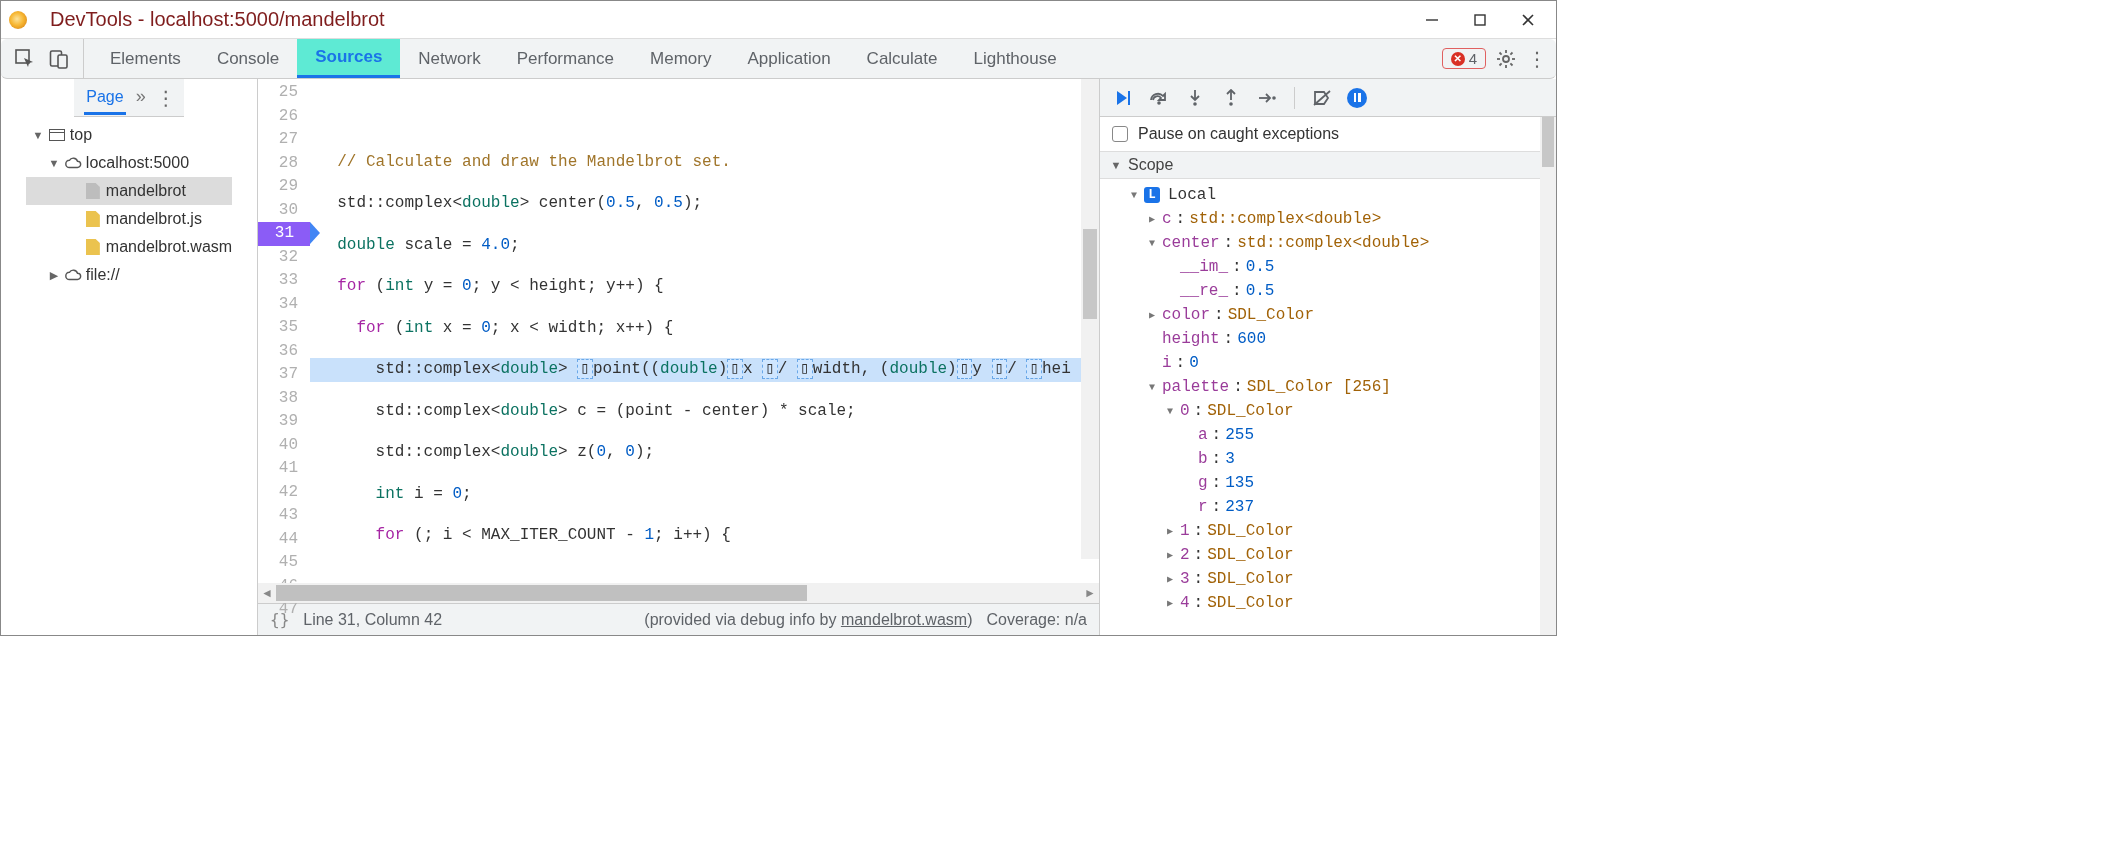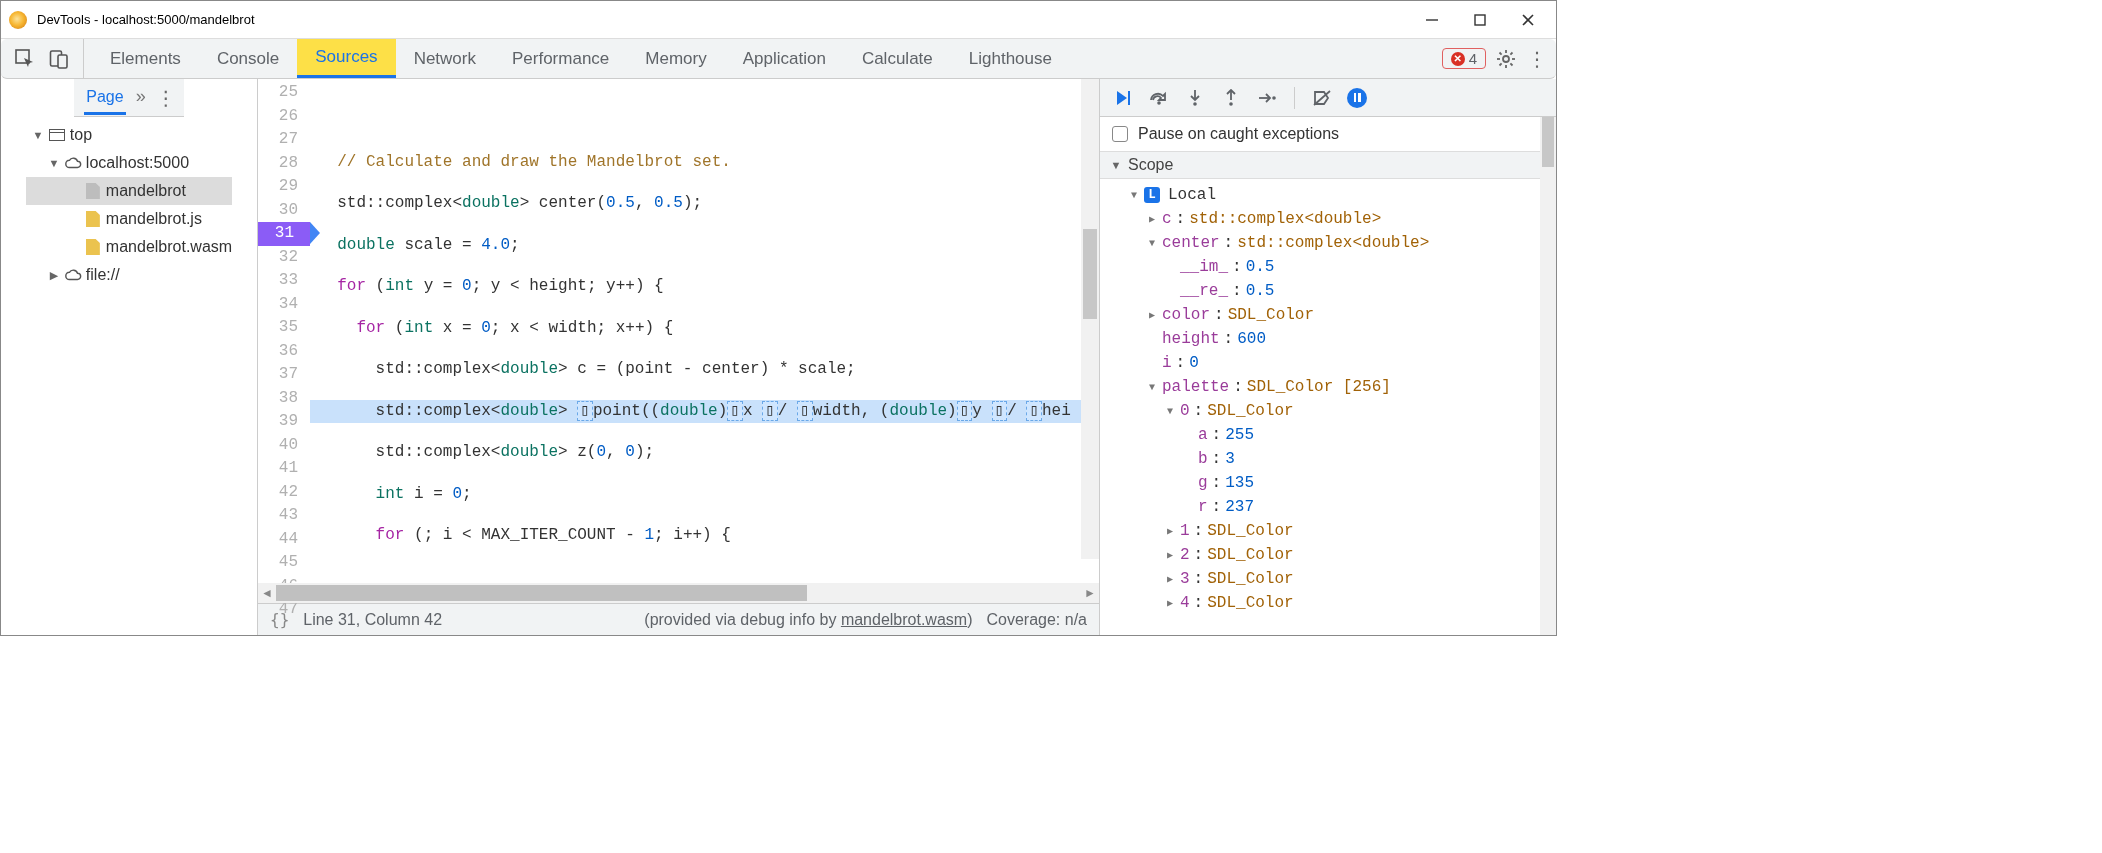--- a/index.html
+++ b/index.html
@@ -1,29 +1,29 @@
 <!DOCTYPE html>
 <html><head>
 <meta charset="utf-8">
 <style>
   * { box-sizing: border-box; margin: 0; padding: 0; }
   body { font-family: "Segoe UI", Arial, sans-serif; font-size: 16px; color: #333; background: #fff; overflow: hidden; }
   .window { width: 1557px; height: 636px; border: 1px solid #888; display: flex; flex-direction: column; background:#fff; }
   .titlebar { height: 38px; display:flex; align-items:center; padding:0 4px 0 8px; background:#fff; border-bottom:1px solid #ddd; }
   .titlebar .tb-icon { width:18px; height:18px; border-radius:50%; background:radial-gradient(circle at 8px 8px,#fce29a 0,#f7b733 45%,#e59922 70%,#ab6b10 100%); margin-right:10px; flex:none;}
-  .titlebar .title { font-size:13px; color:#000000; }
+  .titlebar .title { font-size:20px; color:#7f1d1d;margin-left:13px; }
   .titlebar .spacer { flex:1; }
   .winbtn { width:48px; height:36px; display:flex; align-items:center; justify-content:center; color:#444; }
   .winbtn svg { width:14px; height:14px; }
   .toolbar { height:40px; display:flex; align-items:stretch; background:#f1f3f4; border-bottom:1px solid #ccc;border-radius:6px; }
   .tool-left { display:flex; align-items:center; gap:14px; padding:0 14px; border-right:1px solid #ccc;}
   .tool-icon { width:20px; height:20px; display:flex; align-items:center; justify-content:center; color:#555;}
   .tabs { display:flex; align-items:stretch; flex:1; padding:0 8px; gap:0;}
   .tab { display:flex; align-items:center; padding:0 18px; font-size:17px; color:#5f6368; cursor:default;}
-  .tab.active { color:#1a73e8; border-bottom:3px solid #1a73e8; font-weight:400; background:#fde047;}
+  .tab.active { color:#1a73e8; border-bottom:3px solid #1a73e8; font-weight:700; background:#5eead4;}
   .tool-right { display:flex; align-items:center; gap:10px; padding:0 10px;}
   .err-pill { border:1px solid #e06060; border-radius:4px; padding:1px 8px; display:flex; align-items:center; gap:4px; font-size:15px; color:#5f6368;}
   .err-circle { width:14px;height:14px;border-radius:50%;background:#d93025;display:flex;align-items:center;justify-content:center;color:#fff;font-size:10px;font-weight:bold;}
   .main { flex:1; display:flex; min-height:0;}
   
   .panel-left { width:257px; display:flex; flex-direction:column; border-right:1px solid #ccc;align-items:center;}
   .pl-header { height:38px; display:flex; align-items:center; padding:0 10px; background:#f1f3f4; border-bottom:1px solid #ccc;}
   .pl-tab { font-size:16px; color:#1a73e8; border-bottom:3px solid #1a73e8; padding:0 2px 6px 2px; margin-top:8px; font-weight:500;}
   .chev { padding:0 10px; font-size:18px; color:#777; margin-top:-2px;}
   .pl-header .spacer{flex:1;}
@@ -255,22 +255,22 @@
             <div>46</div>
             <div>47</div>
         </div>
         <div class="code-lines">
 <div class="line"> </div>
 <div class="line">  <span class="cmt">// Calculate and draw the Mandelbrot set.</span></div>
 <div class="line">  std::complex&lt;<span class="ty">double</span>&gt; center(<span class="num">0.5</span>, <span class="num">0.5</span>);</div>
 <div class="line">  <span class="ty">double</span> scale = <span class="num">4.0</span>;</div>
 <div class="line">  <span class="kw">for</span> (<span class="ty">int</span> y = <span class="num">0</span>; y &lt; height; y++) {</div>
 <div class="line">    <span class="kw">for</span> (<span class="ty">int</span> x = <span class="num">0</span>; x &lt; width; x++) {</div>
+<div class="line hl-line">      std::complex&lt;<span class="ty">double</span>&gt; <span class="lbl-chip">▯</span>point((<span class="ty">double</span>)<span class="lbl-chip">▯</span>x <span class="lbl-chip">▯</span>/ <span class="lbl-chip">▯</span>width, (<span class="ty">double</span>)<span class="lbl-chip">▯</span>y <span class="lbl-chip">▯</span>/ <span class="lbl-chip">▯</span>hei</div>
 <div class="line">      std::complex&lt;<span class="ty">double</span>&gt; c = (point - center) * scale;</div>
-<div class="line hl-line">      std::complex&lt;<span class="ty">double</span>&gt; <span class="lbl-chip">▯</span>point((<span class="ty">double</span>)<span class="lbl-chip">▯</span>x <span class="lbl-chip">▯</span>/ <span class="lbl-chip">▯</span>width, (<span class="ty">double</span>)<span class="lbl-chip">▯</span>y <span class="lbl-chip">▯</span>/ <span class="lbl-chip">▯</span>hei</div>
 <div class="line">      std::complex&lt;<span class="ty">double</span>&gt; z(<span class="num">0</span>, <span class="num">0</span>);</div>
 <div class="line">      <span class="ty">int</span> i = <span class="num">0</span>;</div>
 <div class="line">      <span class="kw">for</span> (; i &lt; MAX_ITER_COUNT - <span class="num">1</span>; i++) {</div>
 
 
 
 
 
 
 

